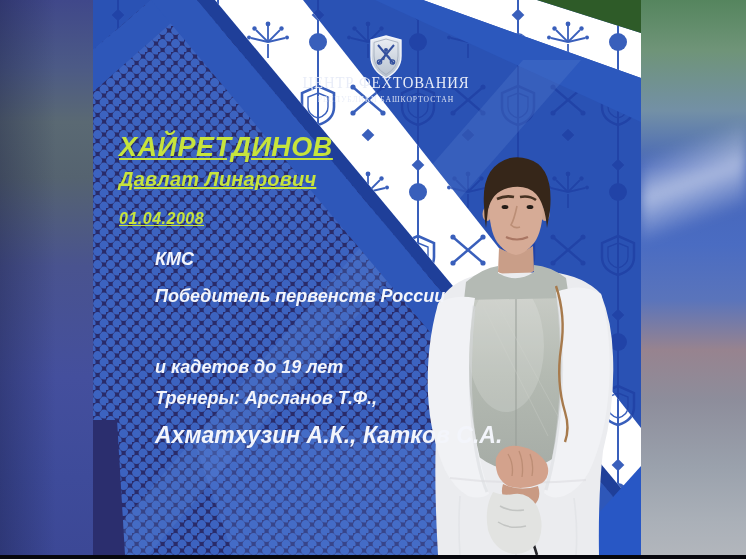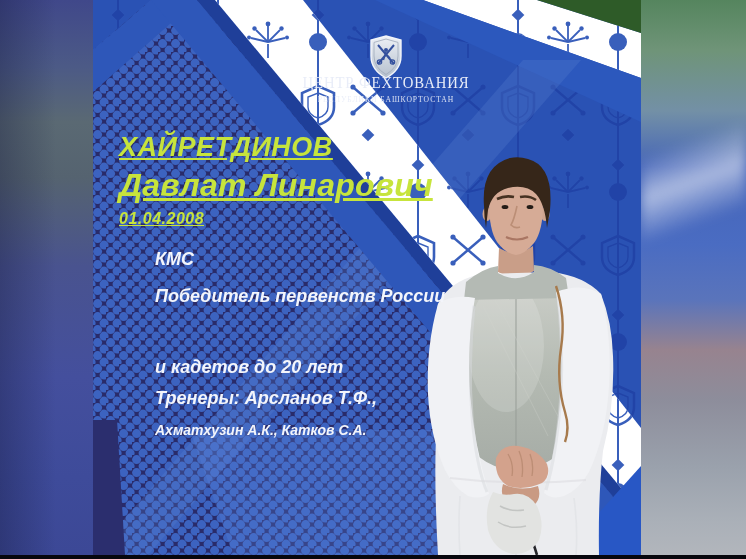--- a/index.html
+++ b/index.html
@@ -26,28 +26,28 @@
   .emblem{position:absolute;left:275px;top:35px;}
   .org{position:absolute;left:168px;top:74px;width:250px;text-align:center;color:#e9edf8;
        font-family:"Liberation Serif",serif;}
   .org-title{font-size:16px;letter-spacing:1px;transform:scaleX(.92);white-space:nowrap;}
   .org-sub{font-size:8px;letter-spacing:1px;margin-top:3px;opacity:.92;transform:scaleX(.95);white-space:nowrap;}
   
   .t{position:absolute;font-style:italic;font-weight:bold;white-space:nowrap;line-height:1.05;}
   .lime{color:#c7e43c;text-decoration:underline;}
   .white{color:#f3f5fb;margin-left:32px;}
   .surname{left:26px;top:133px;font-size:27px;letter-spacing:.5px;}
-  .name2{left:26px;top:169px;font-size:32px;letter-spacing:.2px;}
+  .name2{left:26px;top:169px;font-size:20px;letter-spacing:.2px;}
   .dob{left:26px;top:211px;font-size:16px;letter-spacing:.5px;}
   .kms{left:30px;top:250px;font-size:18px;}
   .ach1{left:30px;top:287px;font-size:18px;}
   .ach2{left:30px;top:323px;font-size:18px;}
   .ach3{left:30px;top:358px;font-size:18px;}
   .coach1{left:30px;top:389px;font-size:18px;}
-  .coach2{left:30px;top:423px;font-size:14px;text-align:right;}
+  .coach2{left:30px;top:423px;font-size:23px;text-align:right;}
 </style>
 </head>
 <body>
 
 <div class="stage">
 
   <div class="bar-left"></div>
   <div class="bar-right">
     <div class="stripe-blur"></div>
   </div>
@@ -240,19 +240,19 @@
     <div class="org">
       <div class="org-title">ЦЕНТР ФЕХТОВАНИЯ</div>
       <div class="org-sub">РЕСПУБЛИКИ БАШКОРТОСТАН</div>
     </div>
 
     <div class="t lime surname">ХАЙРЕТДИНОВ</div>
     <div class="t lime name2">Давлат Линарович</div>
     <div class="t lime dob">01.04.2008</div>
     <div class="t white kms">КМС</div>
     <div class="t white ach1">Победитель первенств России</div>
-    <div class="t white ach3">и кадетов до 20 лет</div>
+    <div class="t white ach3">и кадетов до 19 лет</div>
     <div class="t white coach1">Тренеры: Арсланов Т.Ф.,</div>
     <div class="t white coach2">Ахматхузин А.К., Катков С.А.</div>
   </div>
 
   <div class="bottom-bar"></div>
 </div>
 
 </body></html>

